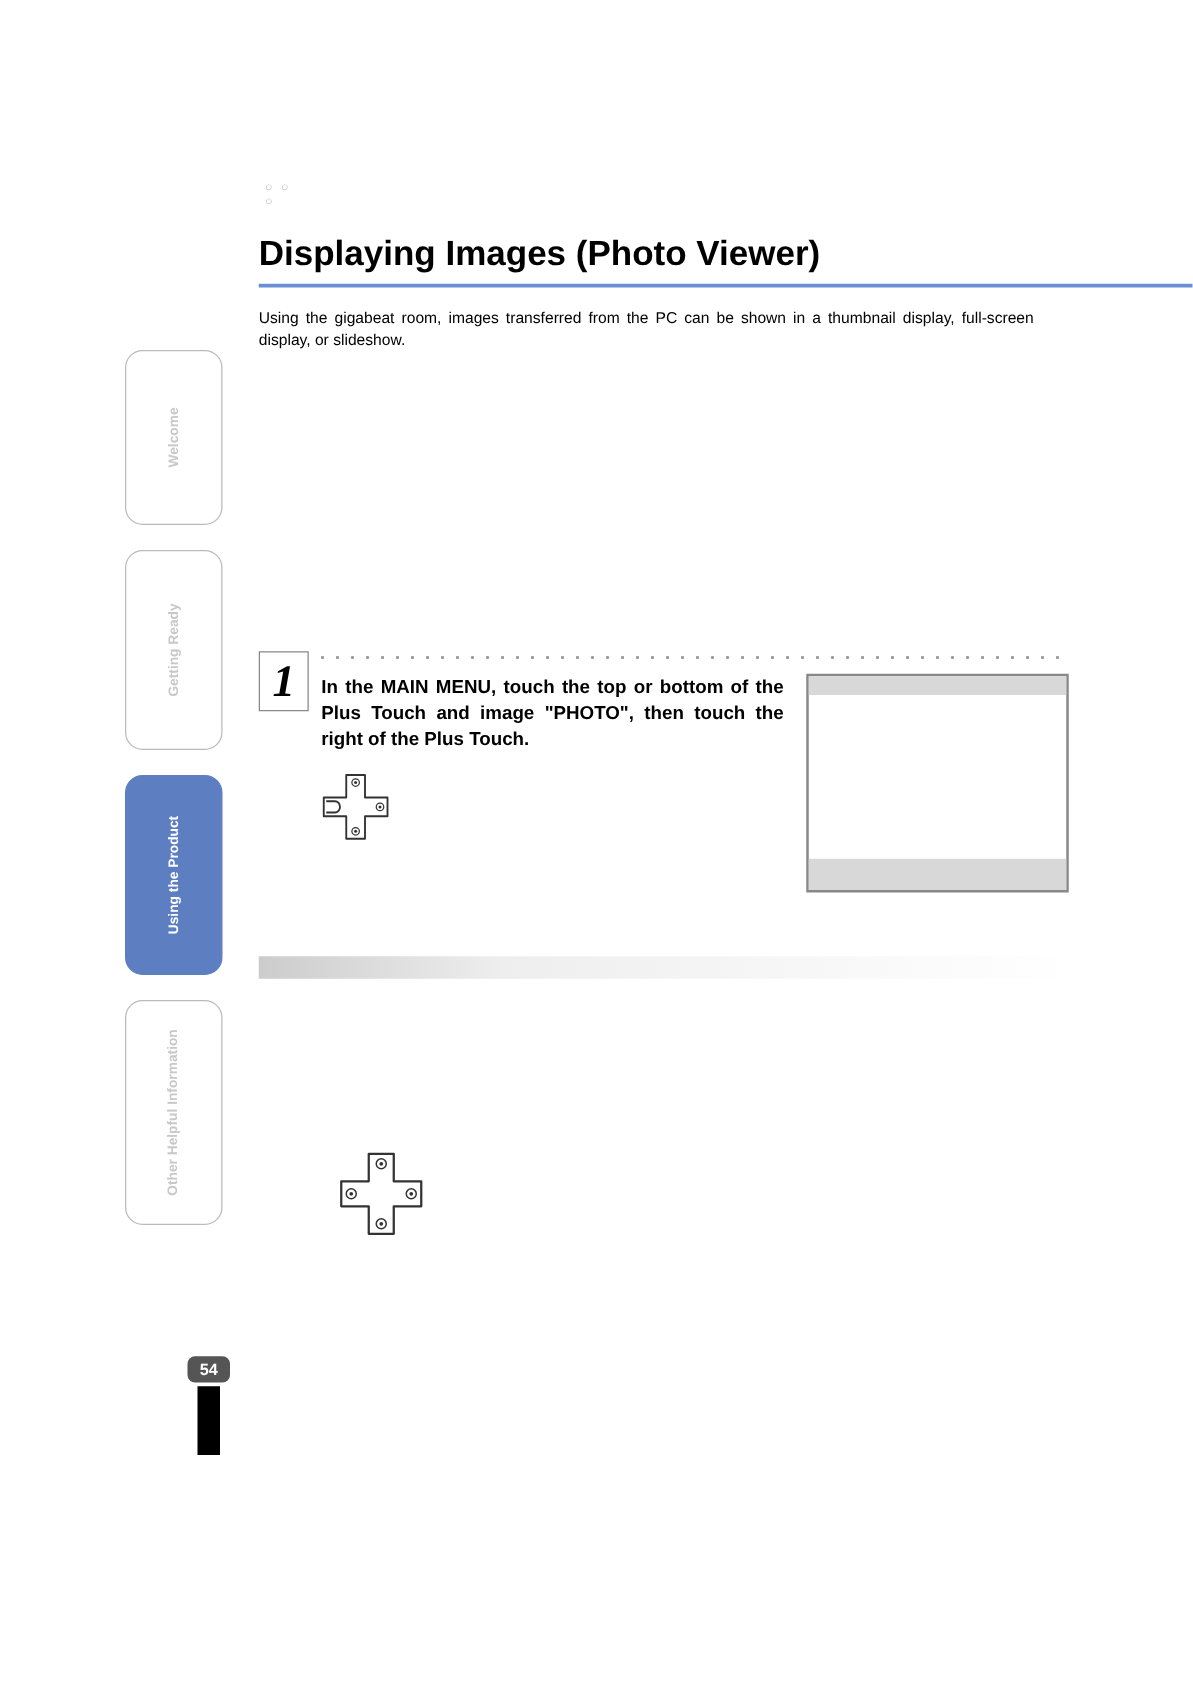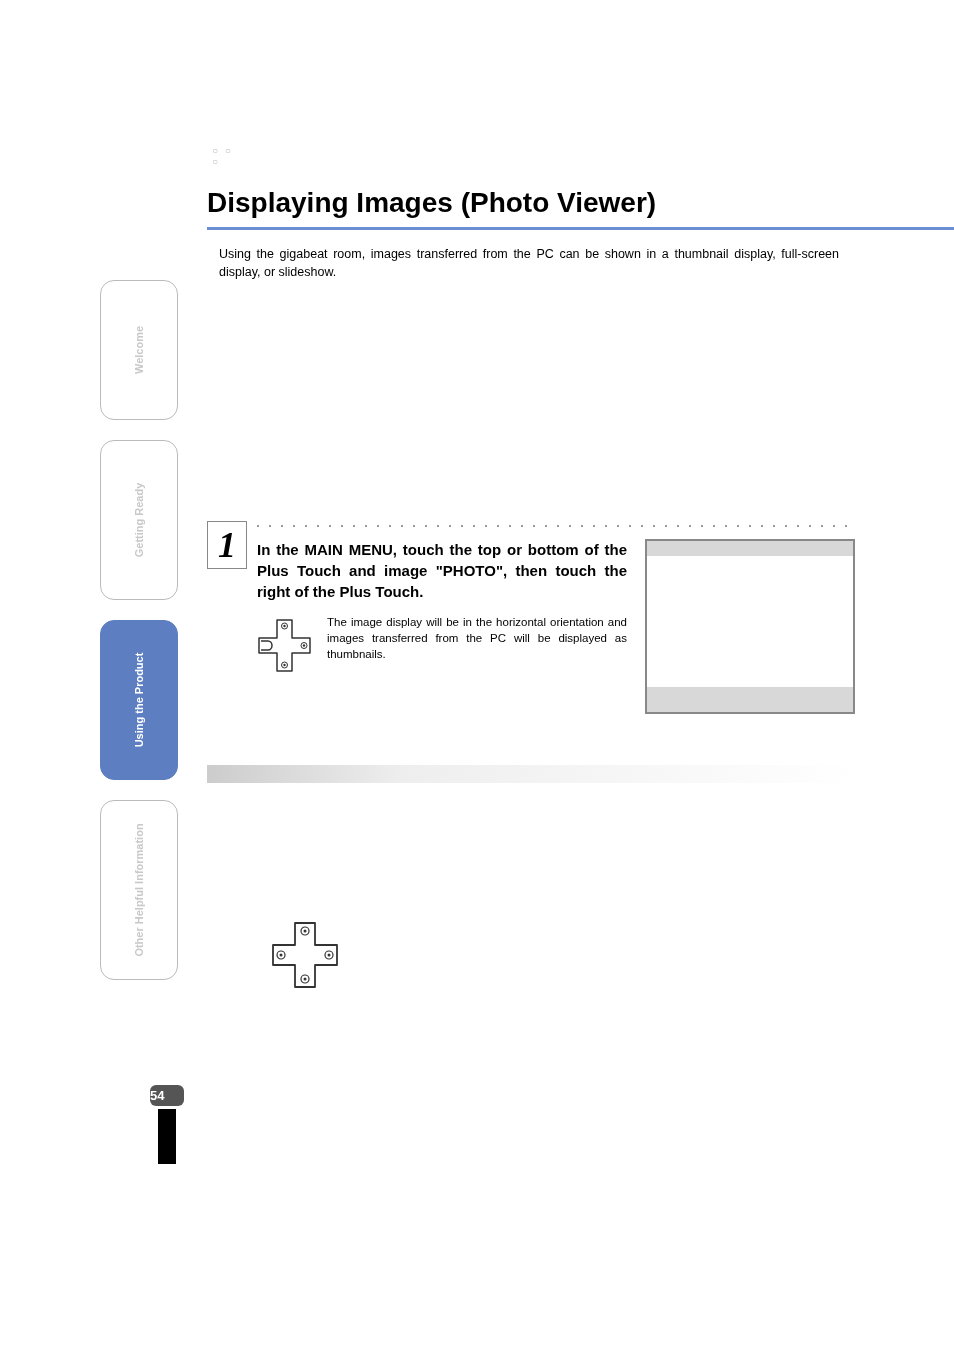--- a/index.html
+++ b/index.html
@@ -40,21 +40,20 @@
       font-weight: bold;
       color: #000000;
       padding-top: 32px;
     }
     .intro-text {
       font-size: 12.5px;
       color: #000;
       line-height: 1.45;
       max-width: 620px;
       text-align: justify;
-      margin-left: 12px;
     }
     .step-section {
       margin-top: 240px;
       position: relative;
     }
     .dotted-separator {
       height: 10px;
       margin-left: 45px;
       margin-bottom: 8px;
       background-image: radial-gradient(circle, #999 1px, transparent 1.5px);
@@ -181,21 +180,21 @@
       color: #ffffff;
     }
     .side-tab.tab-2 { height: 160px; }
     .side-tab.tab-3 { height: 160px; }
     .side-tab.tab-4 { height: 180px; }
     .page-number-container {
       position: absolute;
       left: 150px;
       top: 1085px;
       width: 34px;
-      text-align: left;
+      text-align: center;
     }
     .page-number {
       background: #555;
       color: #fff;
       font-size: 13px;
       font-weight: bold;
       padding: 3px 0;
       border-radius: 6px;
       margin-bottom: 3px;
     }
@@ -247,21 +246,20 @@
                 <path d="M 20 2 L 35 2 L 35 20 L 53 20 L 53 35 L 35 35 L 35 53 L 20 53 L 20 35 L 2 35 L 2 20 L 20 20 Z" fill="none" stroke="#333" stroke-width="1.5" stroke-linejoin="round"></path>
                 <circle cx="27.5" cy="8" r="3" fill="none" stroke="#333" stroke-width="1"></circle>
                 <circle cx="27.5" cy="8" r="1.2" fill="#333"></circle>
                 <circle cx="27.5" cy="47" r="3" fill="none" stroke="#333" stroke-width="1"></circle>
                 <circle cx="27.5" cy="47" r="1.2" fill="#333"></circle>
                 <circle cx="47" cy="27.5" r="3" fill="none" stroke="#333" stroke-width="1"></circle>
                 <circle cx="47" cy="27.5" r="1.2" fill="#333"></circle>
                 <path d="M 4 23 L 11 23 A 4 4.5 0 0 1 11 32 L 4 32" fill="none" stroke="#333" stroke-width="1.5"></path>
               </svg>
             </span>
-            <p class="step-detail">The image display will be in the horizontal orientation and images transferred from the PC will be displayed as thumbnails.</p>
           </div>
         </div>
         <div class="device-screen">
           <div class="device-screen-inner-top"></div>
           <div class="device-screen-inner-bottom"></div>
         </div>
       </div>
     </div>
   </div>
 

